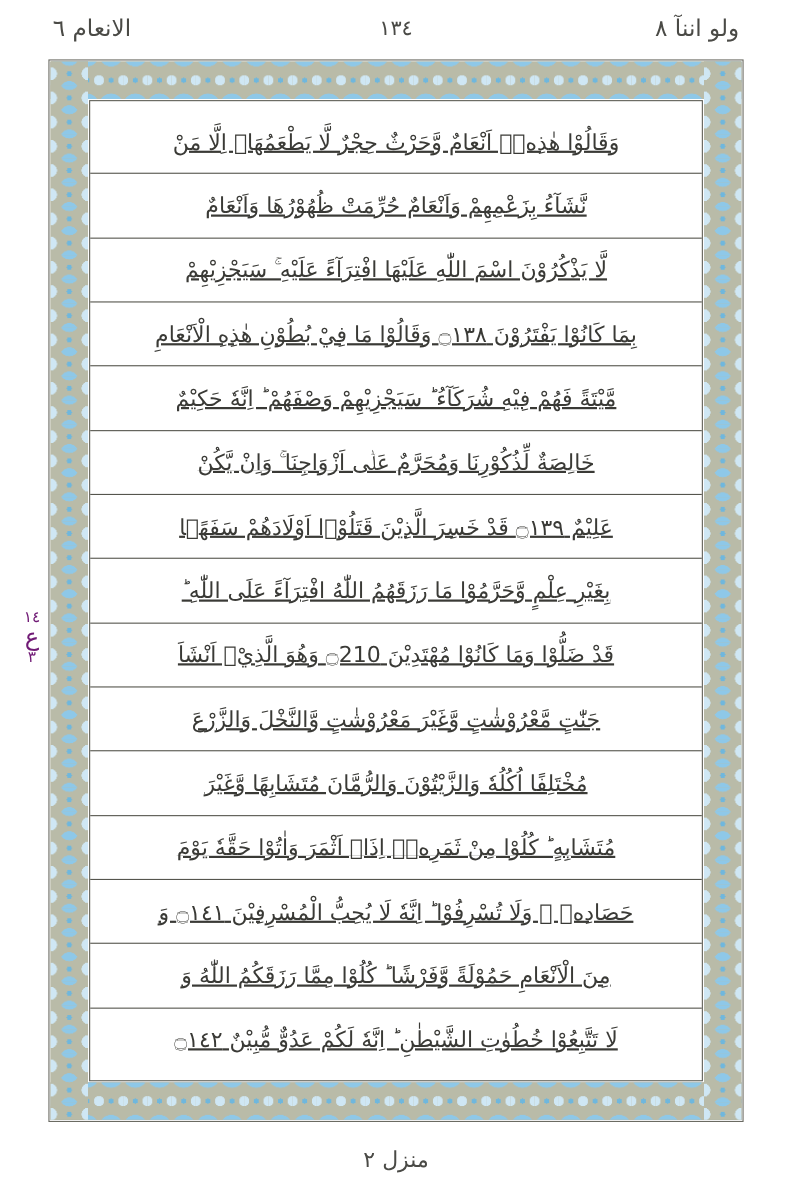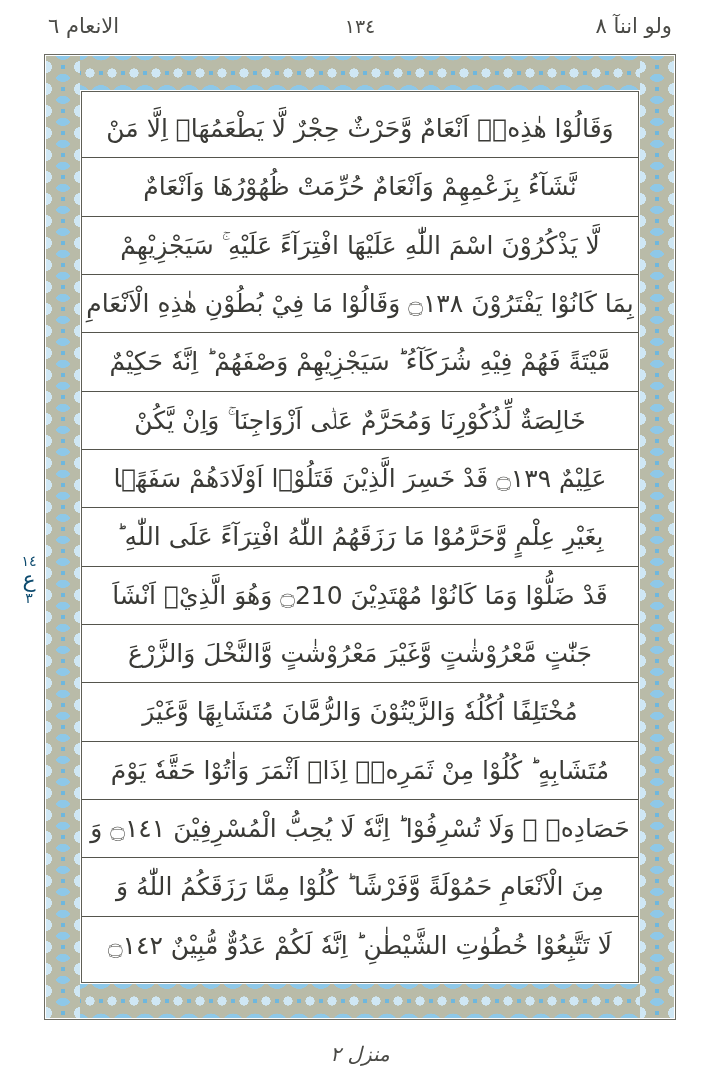--- a/index.html
+++ b/index.html
@@ -49,36 +49,35 @@
     left: 0;
     width: 720px;
     text-align: center;
   }
   #footer-manzil {
     font-family: "DejaVu Sans", sans-serif;
     font-size: 20px;
     color: #4a4a46;
     direction: rtl;
     letter-spacing: -1px;
-    font-style: italic;
   }
 
   
   #ruku-marker {
     position: absolute;
     left: 8px;
     top: 520px;
     width: 42px;
     height: 120px;
     display: flex;
     flex-direction: column;
     align-items: center;
     justify-content: center;
     direction: rtl;
-    color: #0c4a6e;
+    color: #701a75;
   }
   .ruku-num  { font-size: 14px; line-height: 1.05; }
   .ruku-ain  { font-size: 22px; line-height: 1.0; }
   .ruku-den  { font-size: 14px; line-height: 1.05; }
 
   #side-rule {
     position: absolute;
     left: 46px;
     top: 300px;
     width: 1px;
@@ -153,29 +152,30 @@
     align-items: center;
     justify-content: center;
     border-bottom: 1px solid #55554d;
     direction: rtl;
     unicode-bidi: isolate;
     overflow: hidden;
   }
   .ayah-line:last-child { border-bottom: none; }
   .ayah-text {
     font-family: "DejaVu Sans", sans-serif;
-    font-size: 25px;
+    font-size: 20px;
     line-height: 1.0;
     color: #3a3a36;
     white-space: nowrap;
     direction: rtl;
     text-align: center;
     width: 100%;
     letter-spacing: -0.5px;
     transform: scaleX(1.0);
+    text-decoration: underline;
   }
 </style>
 </head>
 <body>
 
 <div id="page-header">
   <span class="hdr-text" id="header-surah">الانعام ٦</span>
   <span class="hdr-text" id="header-page">١٣٤</span>
   <span class="hdr-text" id="header-juz">ولو اننآ ٨</span>
 </div>

